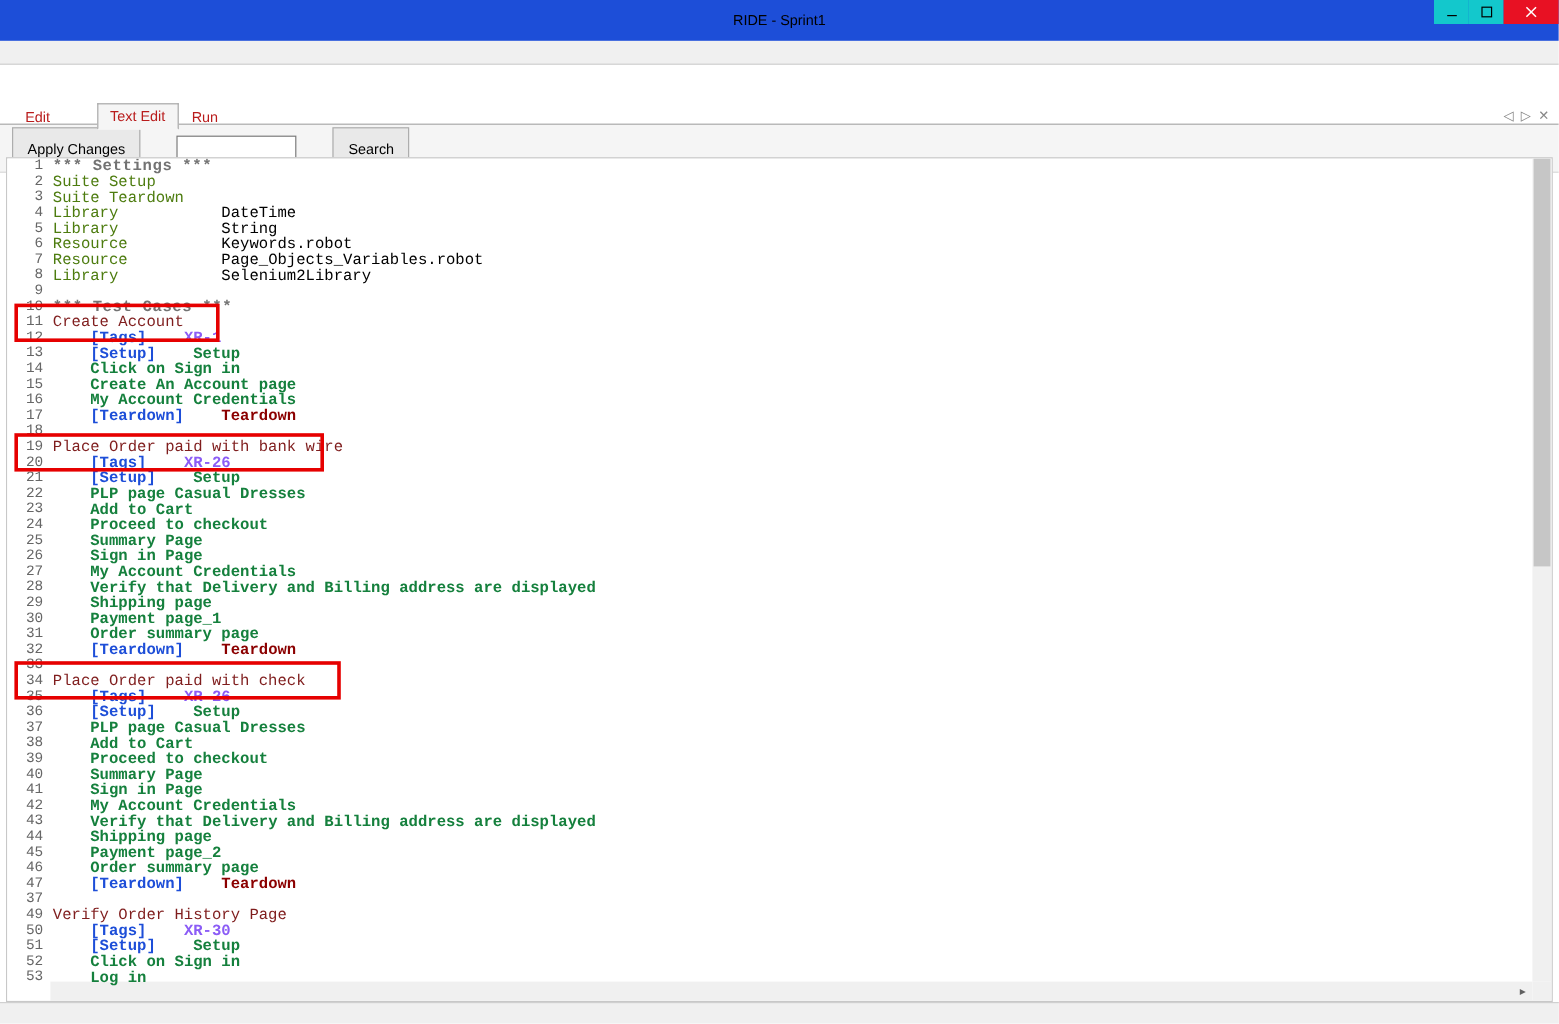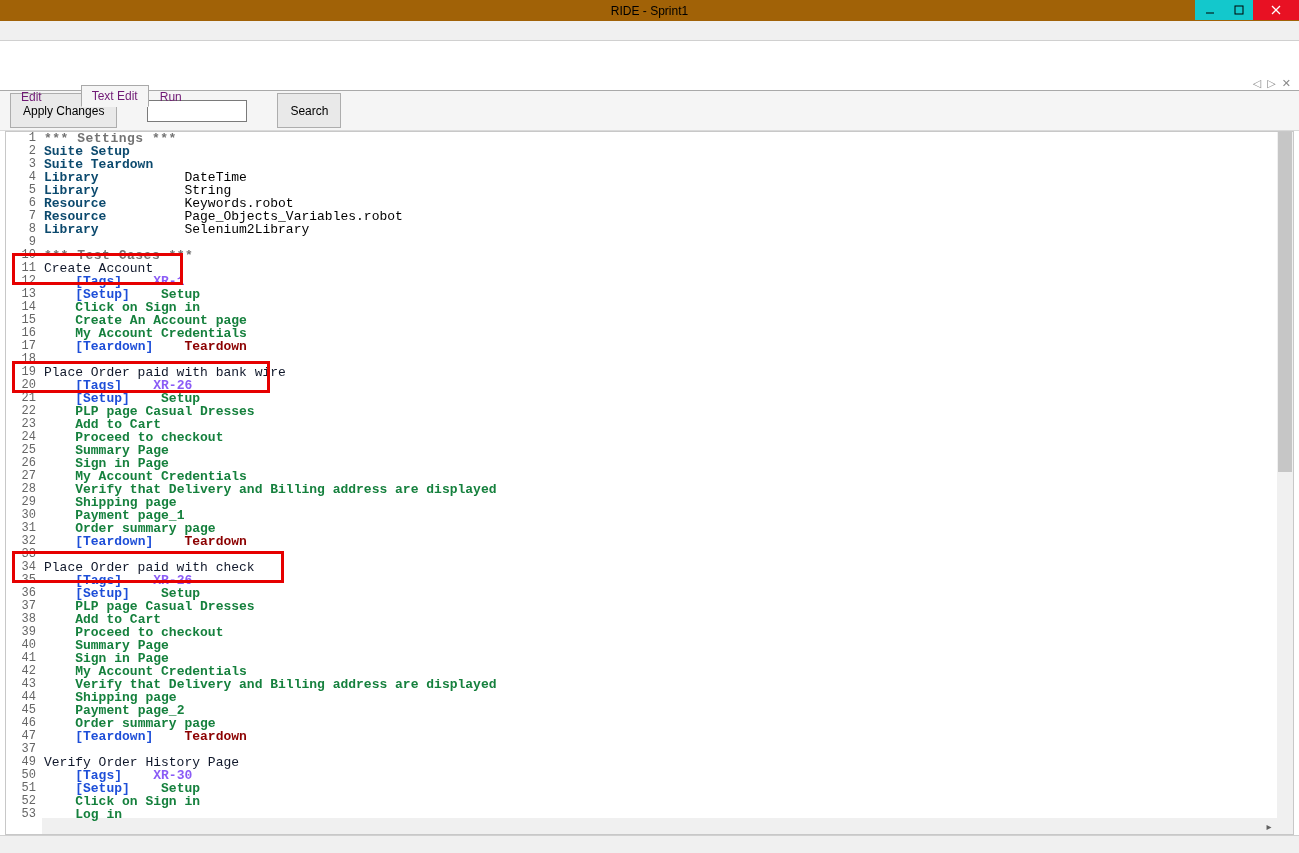--- a/index.html
+++ b/index.html
@@ -1,40 +1,40 @@
 <!DOCTYPE html>
 <html><head>
 <meta charset="utf-8">
 <style>
   * { box-sizing: border-box; margin: 0; padding: 0; }
   html, body { width: 1299px; height: 853px; font-family: "Segoe UI", Tahoma, sans-serif; font-size: 12px; background: #fff; overflow: hidden; }
-  .titlebar { height: 21px; background: #a16207; display: flex; align-items: center; position: relative; }
+  .titlebar { height: 34px; background: #1d4ed8; display: flex; align-items: center; position: relative; }
   .titlebar-title { position: absolute; left: 50%; transform: translateX(-50%); color: #000; font-size: 12px; }
   .titlebar-btns { position: absolute; right: 0; top: 0; display: flex; height: 21px; }
   .tbtn { width: 29px; height: 20px; display: flex; align-items: center; justify-content: center; background: #13c8cc; color: #000; font-size: 13px; }
   .tbtn.close { background: #e81123; color: #fff; width: 46px; }
   .tbtn svg { width: 10px; height: 10px; }
   .menubar { height: 20px; border-bottom: 1px solid #d0d0d0; background: #f0f0f0; }
   .spacer { height: 28px; }
   .tabrow { height: 22px; display: flex; align-items: flex-end; padding-left: 10px; position: relative; border-bottom: 1px solid #a9a9a9; }
-  .tab { padding: 3px 10px; font-size: 12px; color: #701a75; border: 1px solid transparent; border-bottom: none; position: relative; top: 17px; background: transparent; }
+  .tab { padding: 3px 10px; font-size: 12px; color: #b91c1c; border: 1px solid transparent; border-bottom: none; position: relative; top: 5px; background: transparent; }
   .tab.active { border-color: #a9a9a9; background: #f5f5f5; border-bottom: 1px solid #f5f5f5; font-weight: 400; margin-left: 28px; }
   .tabrow-right { margin-left: auto; margin-right: 8px; display: flex; gap: 6px; align-items: center; color: #888; font-size: 11px; }
   .tabrow-right span { cursor: default; }
   .toolbar { height: 40px; background: #f5f5f5; display: flex; align-items: center; padding: 0 10px; gap: 30px; border-bottom: 1px solid #d9d9d9; }
   .btn { height: 35px; padding: 0 12px; background: #e9e9e9; border: 1px solid #adadad; font-size: 12px; display: flex; align-items: center; }
   .search-input { height: 22px; width: 100px; border: 1px solid #7a7a7a; padding: 0 4px; background: #fff; font-size: 12px; }
   .editor-wrap { position: absolute; top: 131px; left: 5px; right: 5px; bottom: 18px; border: 1px solid #c8c8c8; background: #fff; overflow: hidden; }
   .gutter { position: absolute; left: 0; top: 0; width: 36px; bottom: 0; text-align: right; padding-right: 6px; color: #666; font-family: Consolas, "Courier New", monospace; font-size: 12px; line-height: 13px; user-select: none; z-index: 2; background: #fff; }
   .code { position: absolute; left: 38px; right: 16px; top: 0; bottom: 16px; font-family: Consolas, "Courier New", monospace; font-size: 13px; line-height: 13px; white-space: pre; color: #000; z-index: 2; }
   .line { height: 13px; }
   .c-section  { color: #737373; font-weight: bold; letter-spacing: 0.5px; }
-  .c-setting  { color: #0c4a6e; font-weight: bold; }
+  .c-setting  { color: #4d7c0f; font-weight: normal; }
   .c-value    { color: #000; }
-  .c-tcname   { color: #0f172a; }
+  .c-tcname   { color: #7f1d1d; }
   .c-bracket  { color: #1d4ed8; font-weight: bold; }
   .c-kw       { color: #15803d; font-weight: bold; }
   .c-tagval   { color: #8b5cf6; font-weight: bold; }
   .c-teardownv{ color: #8b0000; font-weight: bold; }
   .redbox { position: absolute; border: 3px solid #e60000; z-index: 3; pointer-events: none; }
   .vscroll { position: absolute; right: 0; top: 0; width: 16px; bottom: 16px; background: #f0f0f0; }
   .vscroll-thumb { position: absolute; left: 1px; right: 1px; background: #c6c6c6; border-radius: 0; }
   .hscroll { position: absolute; left: 0; right: 16px; bottom: 0; height: 16px; background: #f0f0f0; display: flex; align-items: center; }
   .hscroll-arrow { width: 16px; text-align: center; color: #606060; font-size: 10px; }
   .hscroll-track { flex: 1; height: 100%; position: relative; }

